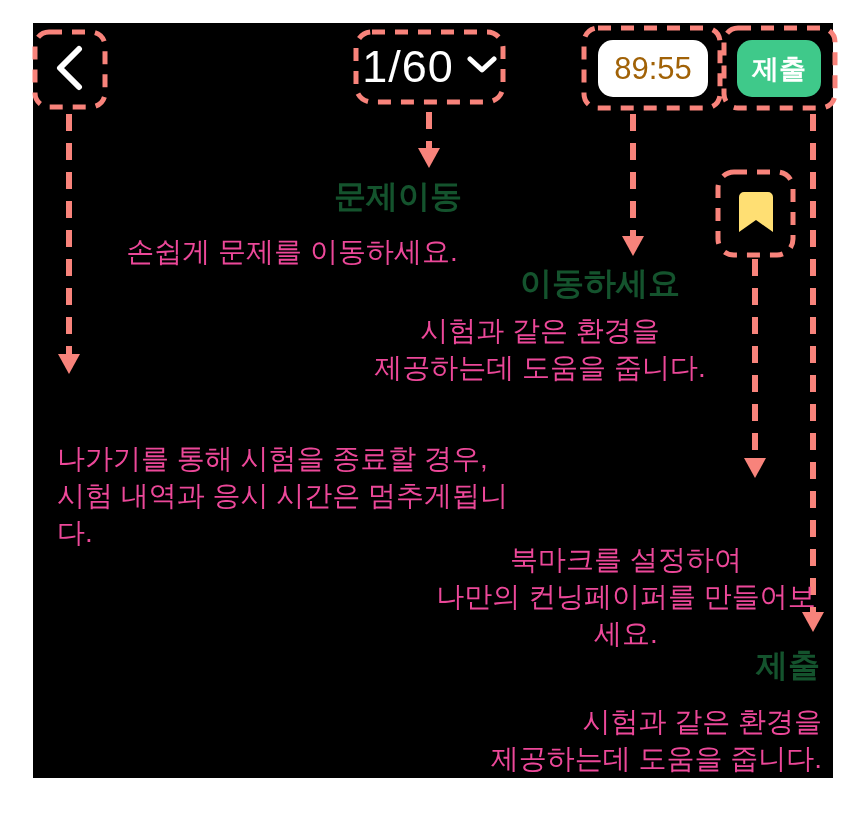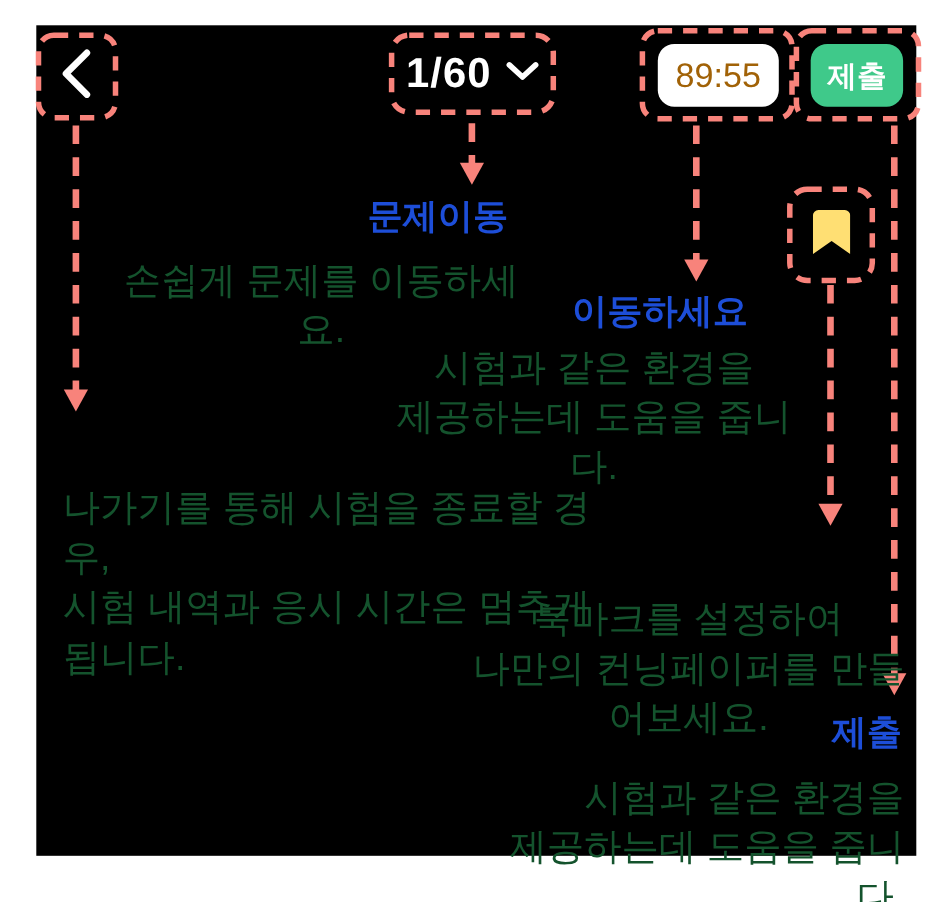--- a/index.html
+++ b/index.html
@@ -8,29 +8,29 @@
     font-family:"Liberation Sans","DejaVu Sans",sans-serif;overflow:hidden;
   }
   .panel{position:absolute;left:33px;top:23px;width:800px;height:755px;background:#000;}
   .annot{position:absolute;left:0;top:0;width:860px;height:820px;pointer-events:none;}
 
   .abs{position:absolute;}
   .flexc{display:flex;align-items:center;justify-content:center;}
 
   .back-btn{left:35px;top:32px;width:70px;height:75px;cursor:pointer;}
   .qnav{left:356px;top:32px;width:147px;height:70px;gap:13px;color:#fff;cursor:pointer;}
-  .qnav-label{font-size:38px;font-weight:700;letter-spacing:1px;}
+  .qnav-label{font-size:45px;font-weight:400;letter-spacing:1px;}
   .timer{left:598px;top:40px;width:110px;height:57px;background:#fff;border-radius:15px;
          color:#a16207;font-size:31px;}
   .submit-btn{left:737px;top:40px;width:84px;height:57px;background:#3FC98A;border-radius:15px;
          color:#fff;font-size:27px;font-weight:700;cursor:pointer;}
   .bookmark-btn{left:718px;top:172px;width:75px;height:83px;cursor:pointer;}
 
-  .co-title{position:absolute;color:#1d4ed8;font-weight:700;font-size:32px;line-height:1.1;}
-  .co-body{position:absolute;color:#14532d;font-size:34px;line-height:1.33;white-space:pre-line;}
+  .co-title{position:absolute;color:#14532d;font-weight:700;font-size:32px;line-height:1.1;}
+  .co-body{position:absolute;color:#ec4899;font-size:28px;line-height:1.33;white-space:pre-line;}
   .t-center{text-align:center;}
   .t-right{text-align:right;}
 
   .ct-qnav{left:298px;top:179px;width:200px;}
   .cb-qnav{left:92px;top:233px;width:400px;}
   .ct-time{left:500px;top:266px;width:200px;}
   .cb-time{left:340px;top:312px;width:400px;}
   .ct-exit{left:57px;top:374px;width:300px;}
   .cb-exit{left:57px;top:440px;width:480px;}
   .ct-bm{left:624px;top:489px;width:200px;}

